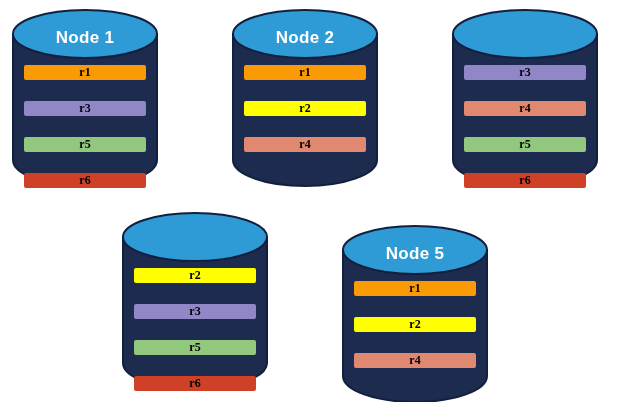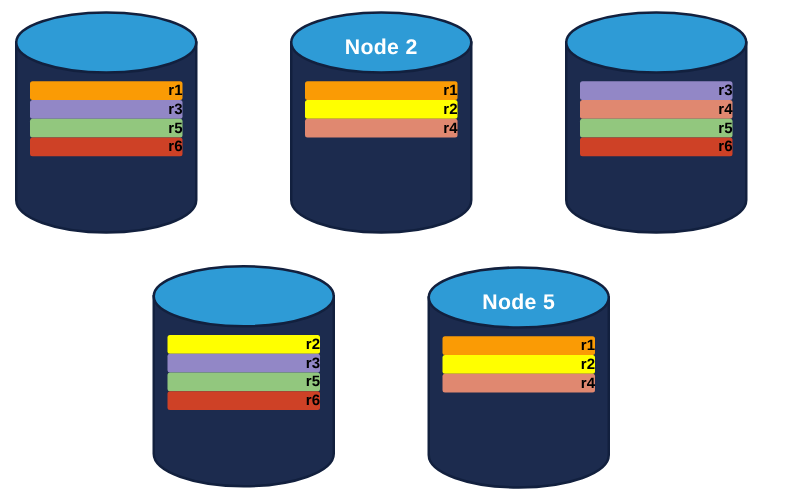--- a/index.html
+++ b/index.html
@@ -46,47 +46,48 @@
   }
   .bars {
     position: absolute;
     left: 12px;
     top: 57px;
     width: 122px;
   }
   .bar {
     position: relative;
     height: 15px;
-    margin-bottom: 0;
+    margin-bottom: 21px;
     border-radius: 2px;
-    text-align: right;
+    text-align: center;
     line-height: 15px;
     font-size: 12px;
     font-weight: bold;
     color: #000000;
-    font-family: Liberation Sans, sans-serif;
+    font-family: Liberation Serif, serif;
   }
   
   #node-1 { left: 12px;  top: 8px; }
   #node-2 { left: 232px; top: 8px; padding-left: 48px; }
   #node-3 { left: 452px; top: 8px; }
   
   #node-4 { left: 122px; top: 211px; }
-  #node-5 { left: 342px; top: 212px; }
+  #node-5 { left: 342px; top: 224px; }
 </style>
 </head>
 <body>
 
 <div id="diagram">
 
   <div class="node" id="node-1">
     <svg class="cyl-svg" viewBox="0 0 146 178">
       <path d="M1,26 L1,152 A72,26 0 0 0 145,152 L145,26 Z" fill="#1C2B4E" stroke="#12203E" stroke-width="2"></path>
       <ellipse cx="73" cy="26" rx="72" ry="24" fill="#2E9BD6" stroke="#12203E" stroke-width="2"></ellipse>
     </svg>
+    <div class="node-label">Node  1</div>
     <div class="bars">
       <div class="bar" style="background-color: rgb(250, 155, 5);">r1</div>
       <div class="bar" style="background-color: rgb(146, 135, 198);">r3</div>
       <div class="bar" style="background-color: rgb(146, 199, 126);">r5</div>
       <div class="bar" style="background-color: rgb(206, 65, 38);">r6</div>
     </div>
   </div>
 
   <div class="node" id="node-2">
     <svg class="cyl-svg" viewBox="0 0 146 178">

